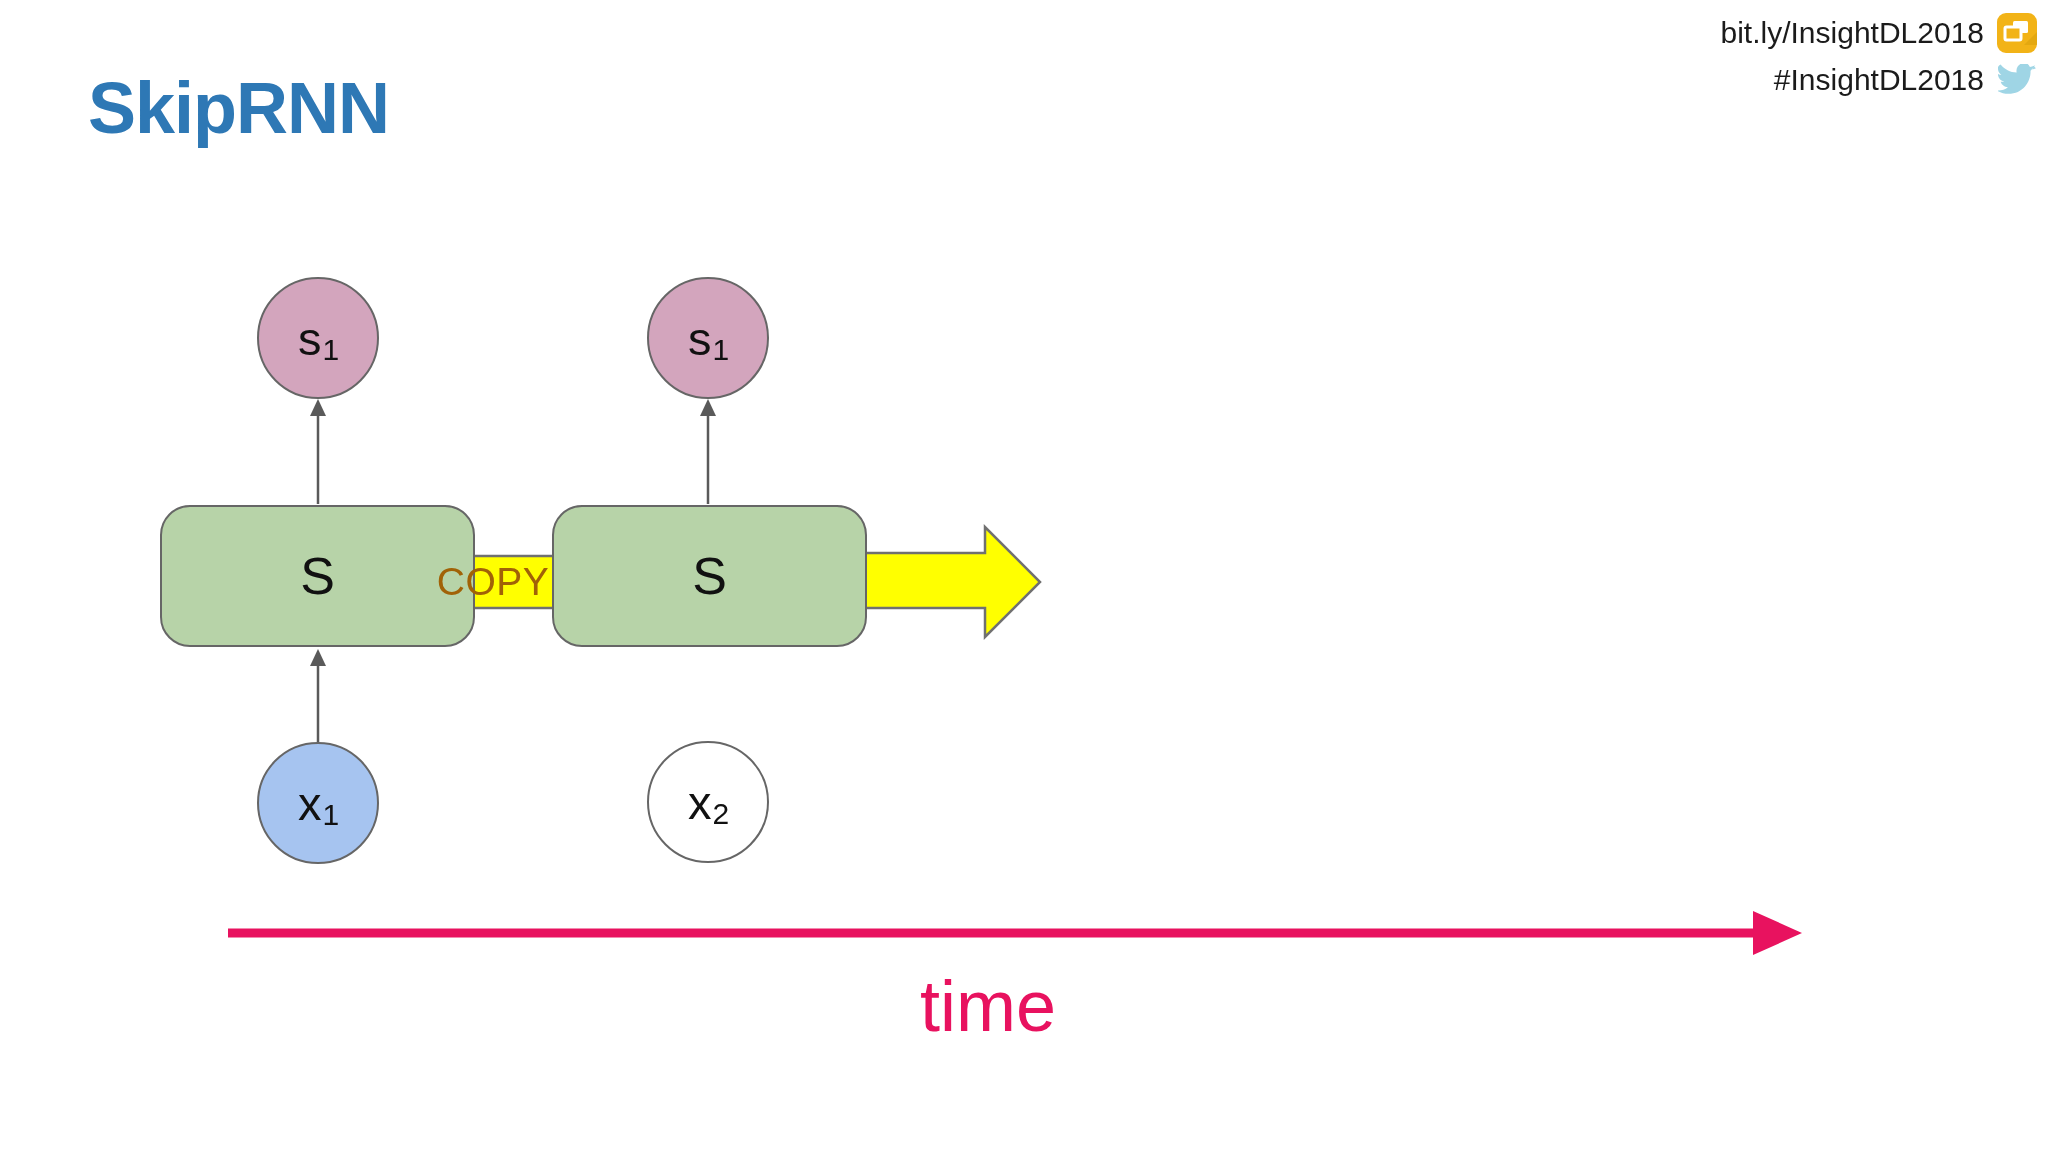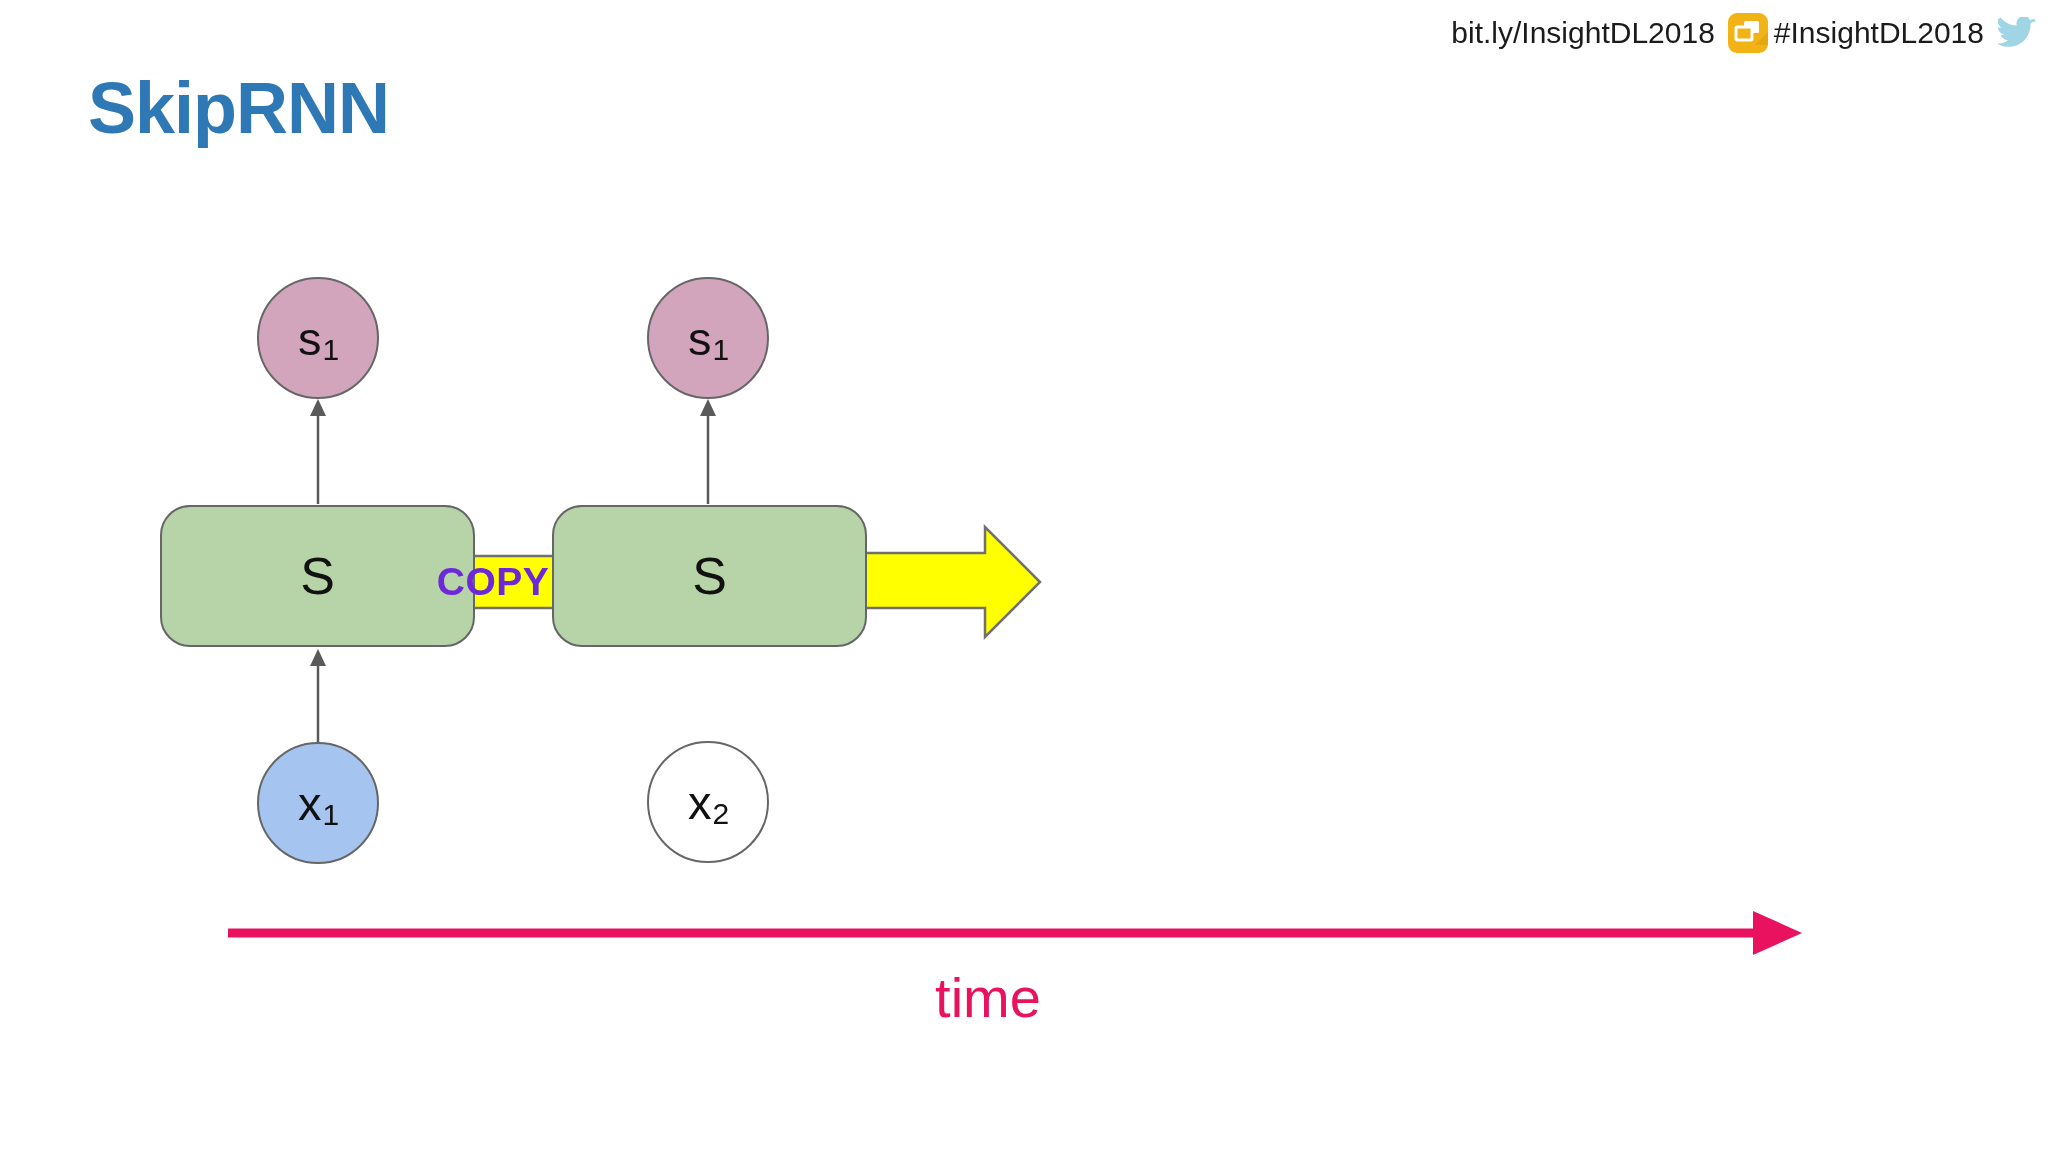--- a/index.html
+++ b/index.html
@@ -10,21 +10,21 @@
   }
   
   .title{
     position:absolute;left:88px;top:72px;
     font-size:72px;font-weight:700;letter-spacing:-1px;line-height:1;
     color:var(--title_blue,#2e78b5);
   }
   
   .header{
     position:absolute;top:12px;right:10px;
-    display:flex;flex-direction:row;gap:5px;align-items:flex-end;
+    display:flex;flex-direction:column;gap:5px;align-items:flex-end;
   }
   .header-row{display:flex;align-items:center;gap:12px;}
   .header-text{font-size:30px;line-height:36px;color:#1b1b1b;white-space:nowrap;}
   .icon-box{width:42px;height:42px;display:flex;align-items:center;justify-content:center;}
   
   .node{
     position:absolute;display:flex;align-items:center;justify-content:center;
     box-sizing:border-box;border:2.5px solid var(--outline_gray,#666);
   }
   .circle{width:122px;height:122px;border-radius:50%;font-size:47px;}
@@ -40,28 +40,28 @@
     width:315px;height:142px;border-radius:30px;
     background:var(--cell_green,#b7d3a8);font-size:52px;
   }
   .cell-1{left:160px;top:505px;}
   .cell-2{left:552px;top:505px;}
   
   .overlay{position:absolute;left:0;top:0;width:2048px;height:1152px;}
   
   .block-label{
     position:absolute;display:flex;align-items:center;justify-content:center;
-    font-size:39px;font-weight:700;color:#6d28d9;letter-spacing:0.5px;
+    font-size:39px;font-weight:400;color:#a16207;letter-spacing:0.5px;
   }
   .copy-label{left:407px;top:556px;width:172px;height:52px;}
   .update-label{left:806px;top:553px;width:200px;height:55px;}
   
   .time-label{
     position:absolute;left:838px;top:970px;width:300px;text-align:center;
-    font-size:56px;line-height:1;color:var(--time_pink,#e8125f);
+    font-size:72px;line-height:1;color:var(--time_pink,#e8125f);
   }
 </style>
 </head>
 <body>
 
 <div class="slide">
 
   <div class="title">SkipRNN</div>
 
   <div class="header">

